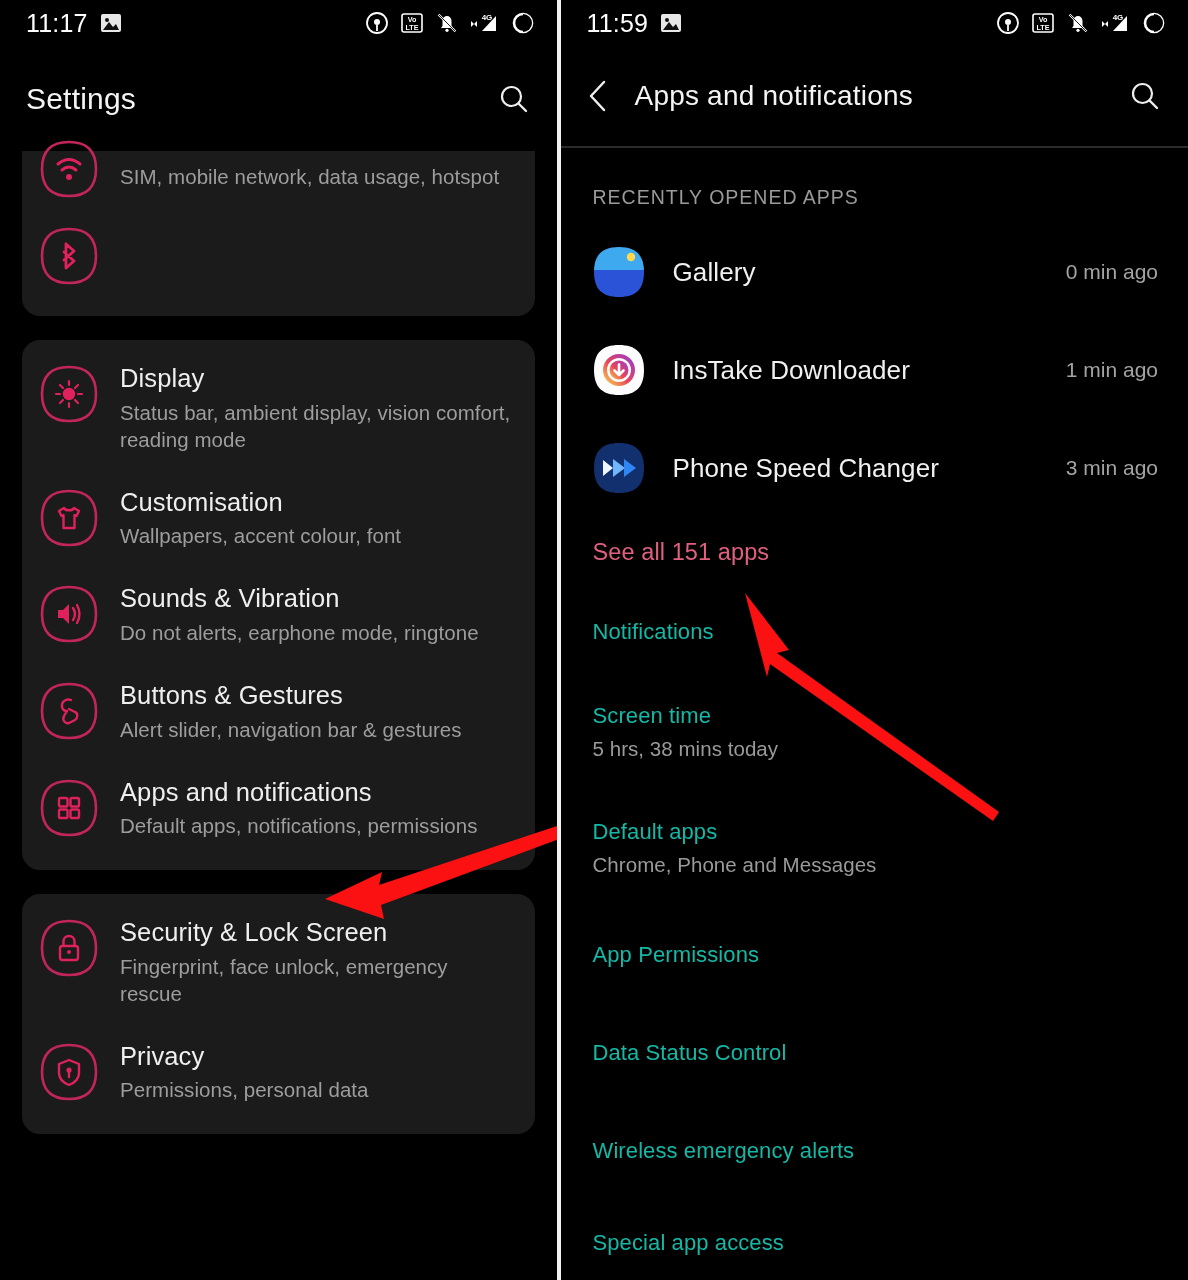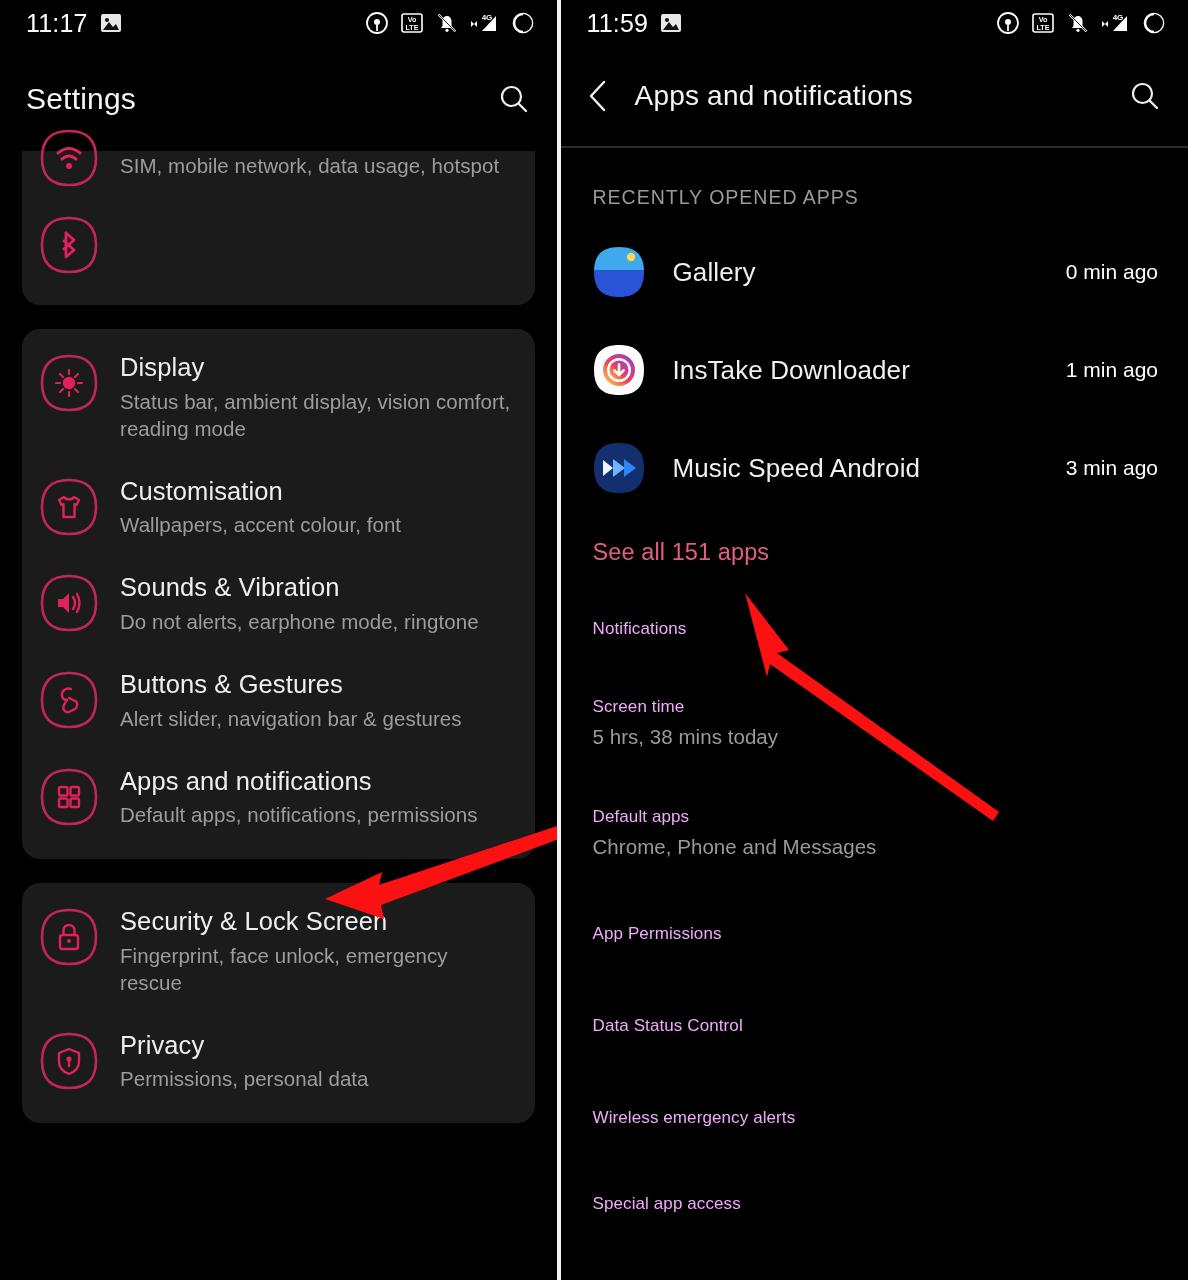--- a/index.html
+++ b/index.html
@@ -65,27 +65,27 @@
   .scroll-right { padding: 0; }
   .section-label {
     font-size: 19.5px; color: #9a9a9a; letter-spacing: 1.0px;
     padding: 38px 0 14px 32px; text-transform: uppercase;
   }
   .approw {
     display: flex; align-items: center; padding: 14px 30px 14px 32px; height: 98px;
   }
   .appicon { flex: 0 0 52px; height: 52px; margin-right: 28px; position: relative; }
   .appname { font-size: 26px; color: #f0f0f0; letter-spacing: .1px; }
-  .apptime { margin-left: auto; font-size: 21px; color: #ffffff; }
+  .apptime { margin-left: auto; font-size: 21px; color: #a3a3a3; }
   .seeall {
     font-size: 23.5px; color: #e0607f; padding: 22px 0 24px 32px;
     letter-spacing: .1px; font-weight: 500;
   }
   .mrow { padding: 29px 32px 29px 32px; }
-  .mrow-title { font-size: 17px; color: #f0abfc; letter-spacing: .1px; }
+  .mrow-title { font-size: 22px; color: #14b8a6; letter-spacing: .1px; }
   .mrow-sub { font-size: 20.5px; color: #9a9a9a; margin-top: 8px; letter-spacing: .05px; }
 
   
   .arrow-layer { position: absolute; inset: 0; pointer-events: none; }
 </style>
 </head>
 <body>
 
 <div class="screens">
 
@@ -149,21 +149,21 @@
         <svg width="34" height="34" viewBox="0 0 34 34">
             <circle cx="14.5" cy="14.5" r="9.5" fill="none" stroke="#eee" stroke-width="2.2"></circle>
             <line x1="21.5" y1="21.5" x2="29" y2="29" stroke="#eee" stroke-width="2.4" stroke-linecap="round"></line>
           </svg>
       </span>
     </div>
 
     <div class="scroll-left">
 
       <div class="card clip-top">
-        <div class="row" style="padding-top:0; padding-bottom:10px;">
+        <div class="row" style="padding-top:11px; padding-bottom:10px;">
           <div class="sq" style="margin-top:-22px;">
             <svg width="58" height="58" viewBox="0 0 58 58">
               <path d="M29 2 C47 2 56 11 56 29 C56 47 47 56 29 56 C11 56 2 47 2 29 C2 11 11 2 29 2 Z" fill="none" stroke="#c2255c" stroke-width="2.6"></path>
               <path d="M18 24 Q29 15 40 24" fill="none" stroke="#e0215c" stroke-width="3" stroke-linecap="round"></path>
               <path d="M22 30 Q29 24 36 30" fill="none" stroke="#e0215c" stroke-width="3" stroke-linecap="round"></path>
               <circle cx="29" cy="37" r="3" fill="#e0215c"></circle>
             </svg>
           </div>
           <div class="txt">
             <div class="row-sub" style="margin-top:0;">SIM, mobile network, data usage, hotspot</div>
@@ -411,21 +411,21 @@
 
       <div class="approw">
         <div class="appicon">
           <svg width="52" height="52" viewBox="0 0 52 52">
             <path d="M26 1 C43 1 51 9 51 26 C51 43 43 51 26 51 C9 51 1 43 1 26 C1 9 9 1 26 1 Z" fill="#12306e"></path>
             <path d="M10 18 L10 34 L20 26 Z" fill="#eef6ff"></path>
             <path d="M20 17 L20 35 L32 26 Z" fill="#6fb6ff"></path>
             <path d="M31 17 L31 35 L43 26 Z" fill="#2f86f5"></path>
           </svg>
         </div>
-        <span class="appname">Music Speed Android</span>
+        <span class="appname">Phone Speed Changer</span>
         <span class="apptime">3 min ago</span>
       </div>
 
       <div class="seeall">See all 151 apps</div>
 
       <div class="mrow">
         <div class="mrow-title">Notifications</div>
       </div>
       <div class="mrow">
         <div class="mrow-title">Screen time</div>

